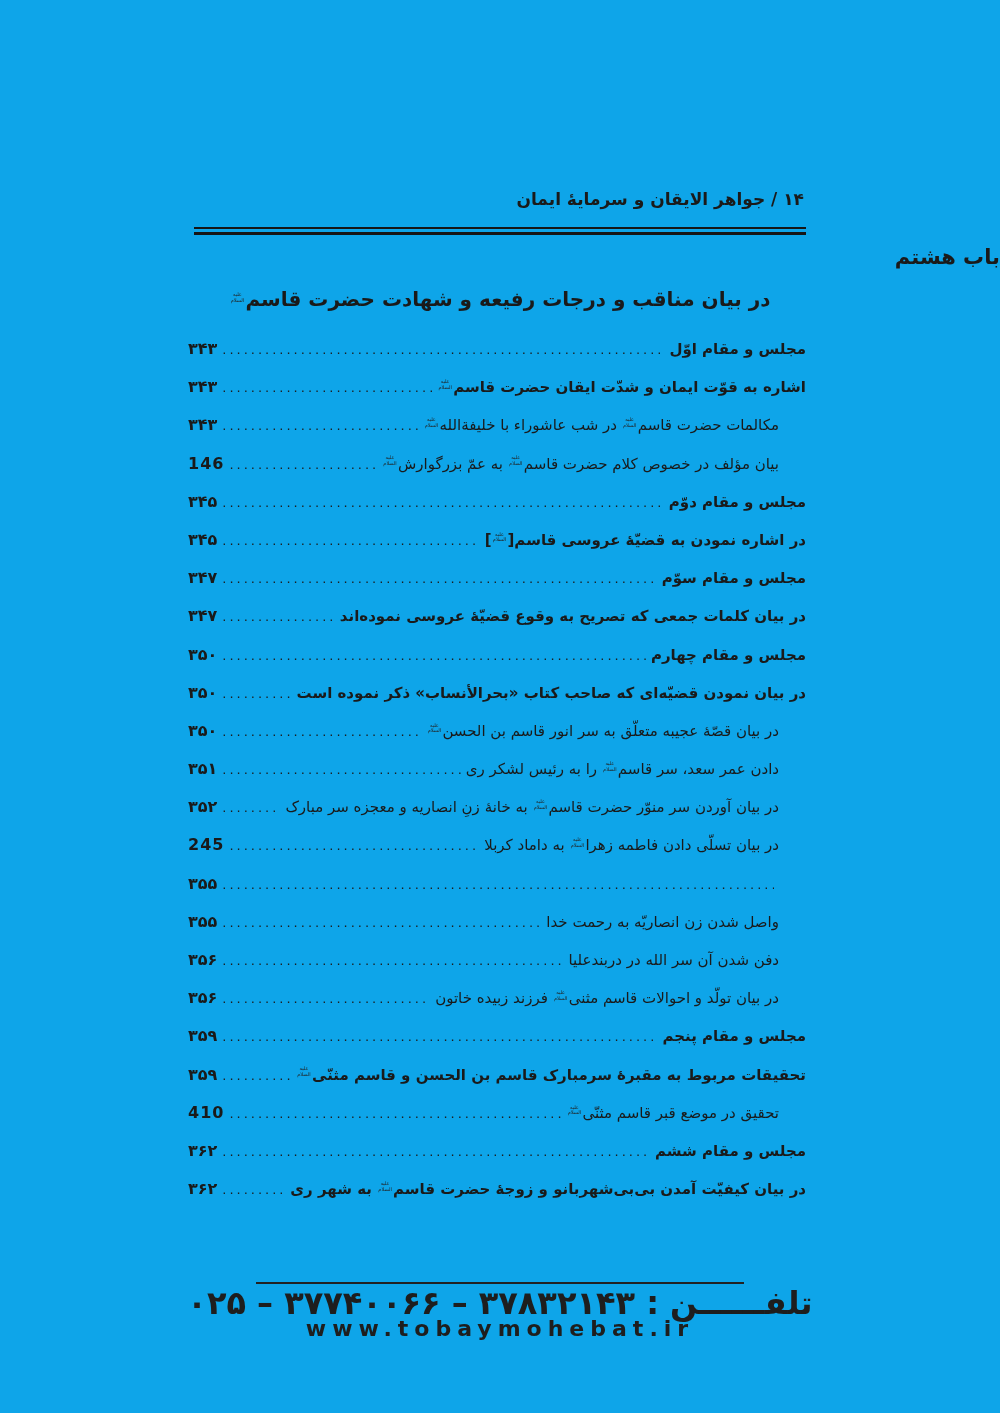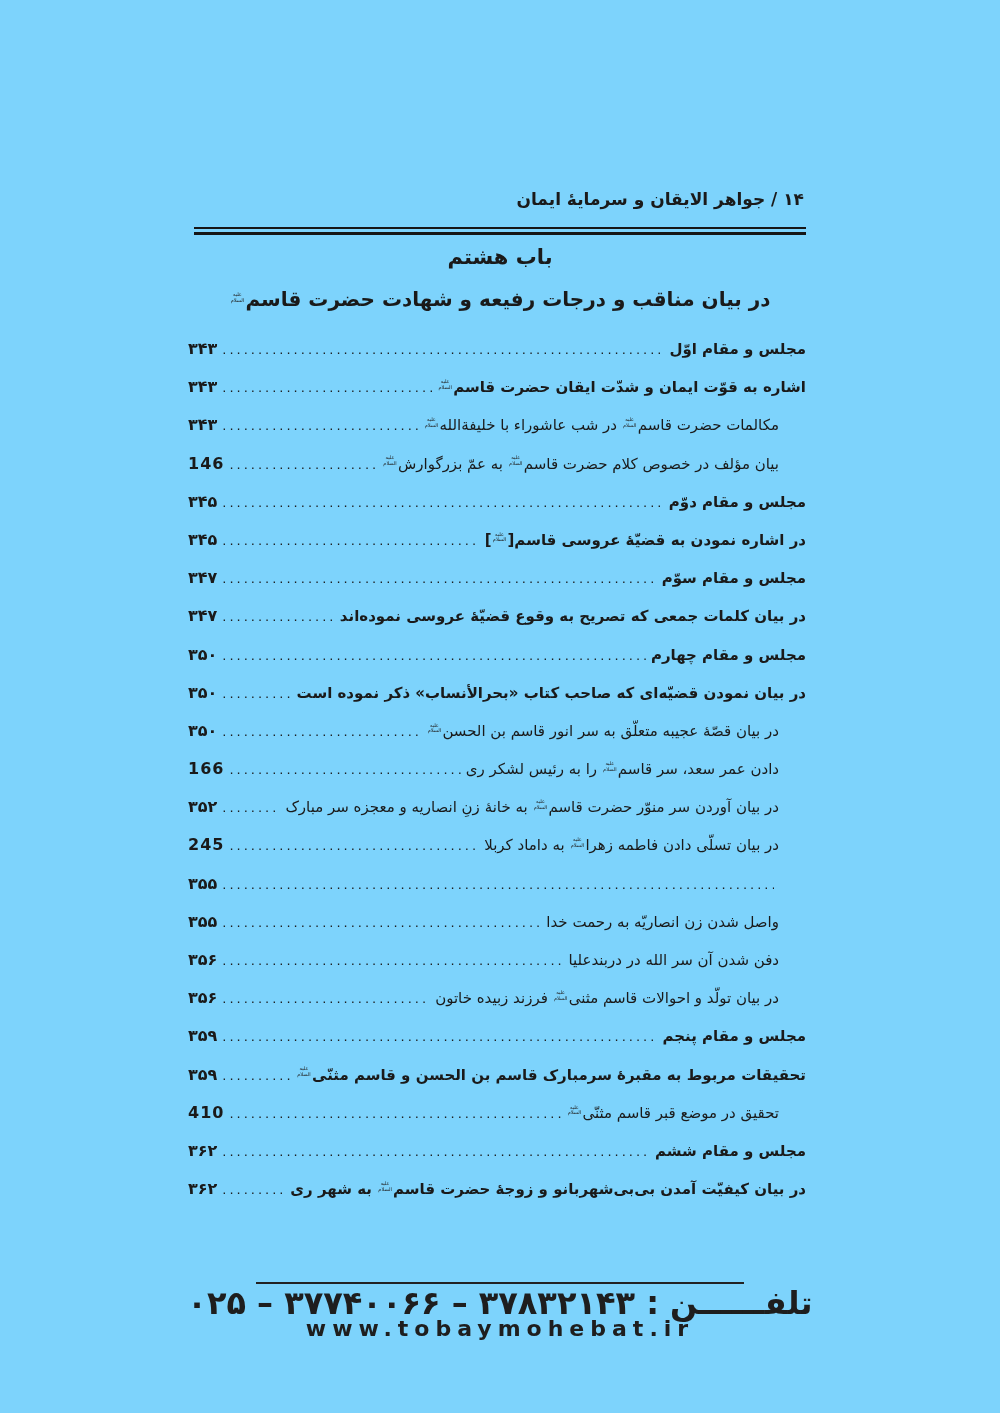--- a/index.html
+++ b/index.html
@@ -1,36 +1,36 @@
 <!DOCTYPE html>
 <html lang="fa"><head>
 <meta charset="utf-8">
 <style>
   * { box-sizing: border-box; margin: 0; padding: 0; }
   html, body { width: 1000px; height: 1413px; background: #ffffff; }
   .page {
     position: relative; width: 1000px; height: 1413px;
     font-family: "DejaVu Sans", sans-serif; color: #1a1a1a;
-    background: #7dd3fc; overflow: hidden;
+    background: #0ea5e9; overflow: hidden;
   }
 
   
   .header-title {
     position: absolute; top: 189px; right: 196px;
     direction: rtl; font-size: 17px; font-weight: 700; letter-spacing: 0.2px;
   }
   .rule-double {
     position: absolute; top: 227px; left: 194px; width: 612px; height: 8px;
     border-top: 2px solid #161616; border-bottom: 3px solid #161616;
   }
 
   
   .chapter-title {
     position: absolute; top: 245px; left: 0; width: 100%;
-    text-align: center; direction: rtl; font-size: 21px; font-weight: 700;
+    text-align: right; direction: rtl; font-size: 21px; font-weight: 700;
   }
   .chapter-subtitle {
     position: absolute; top: 287px; left: 0; width: 100%;
     text-align: center; direction: rtl; font-size: 20px; font-weight: 700;
   }
 
   
   .toc-list {
     position: absolute; top: 330px; right: 194px; width: 618px;
     direction: rtl;
@@ -140,21 +140,21 @@
         <span class="pg">۳۵۰</span>
       </div>
       <div class="toc-row ind">
         <span class="t">در بیان قصّهٔ عجیبه متعلّق به سر انور قاسم بن الحسن<span class="hon">علیه السلام</span></span>
         <span class="leader"></span>
         <span class="pg">۳۵۰</span>
       </div>
       <div class="toc-row ind">
         <span class="t">دادن عمر سعد، سر قاسم<span class="hon">علیه السلام</span> را به رئیس لشکر ری</span>
         <span class="leader"></span>
-        <span class="pg">166</span>
+        <span class="pg">۳۵۱</span>
       </div>
       <div class="toc-row ind">
         <span class="t">در بیان آوردن سر منوّر حضرت قاسم<span class="hon">علیه السلام</span> به خانهٔ زنِ انصاریه و معجزه سر مبارک</span>
         <span class="leader"></span>
         <span class="pg">۳۵۲</span>
       </div>
       <div class="toc-row ind">
         <span class="t">در بیان تسلّی دادن فاطمه زهرا<span class="hon">علیه السلام</span> به داماد کربلا</span>
         <span class="leader"></span>
         <span class="pg">245</span>

